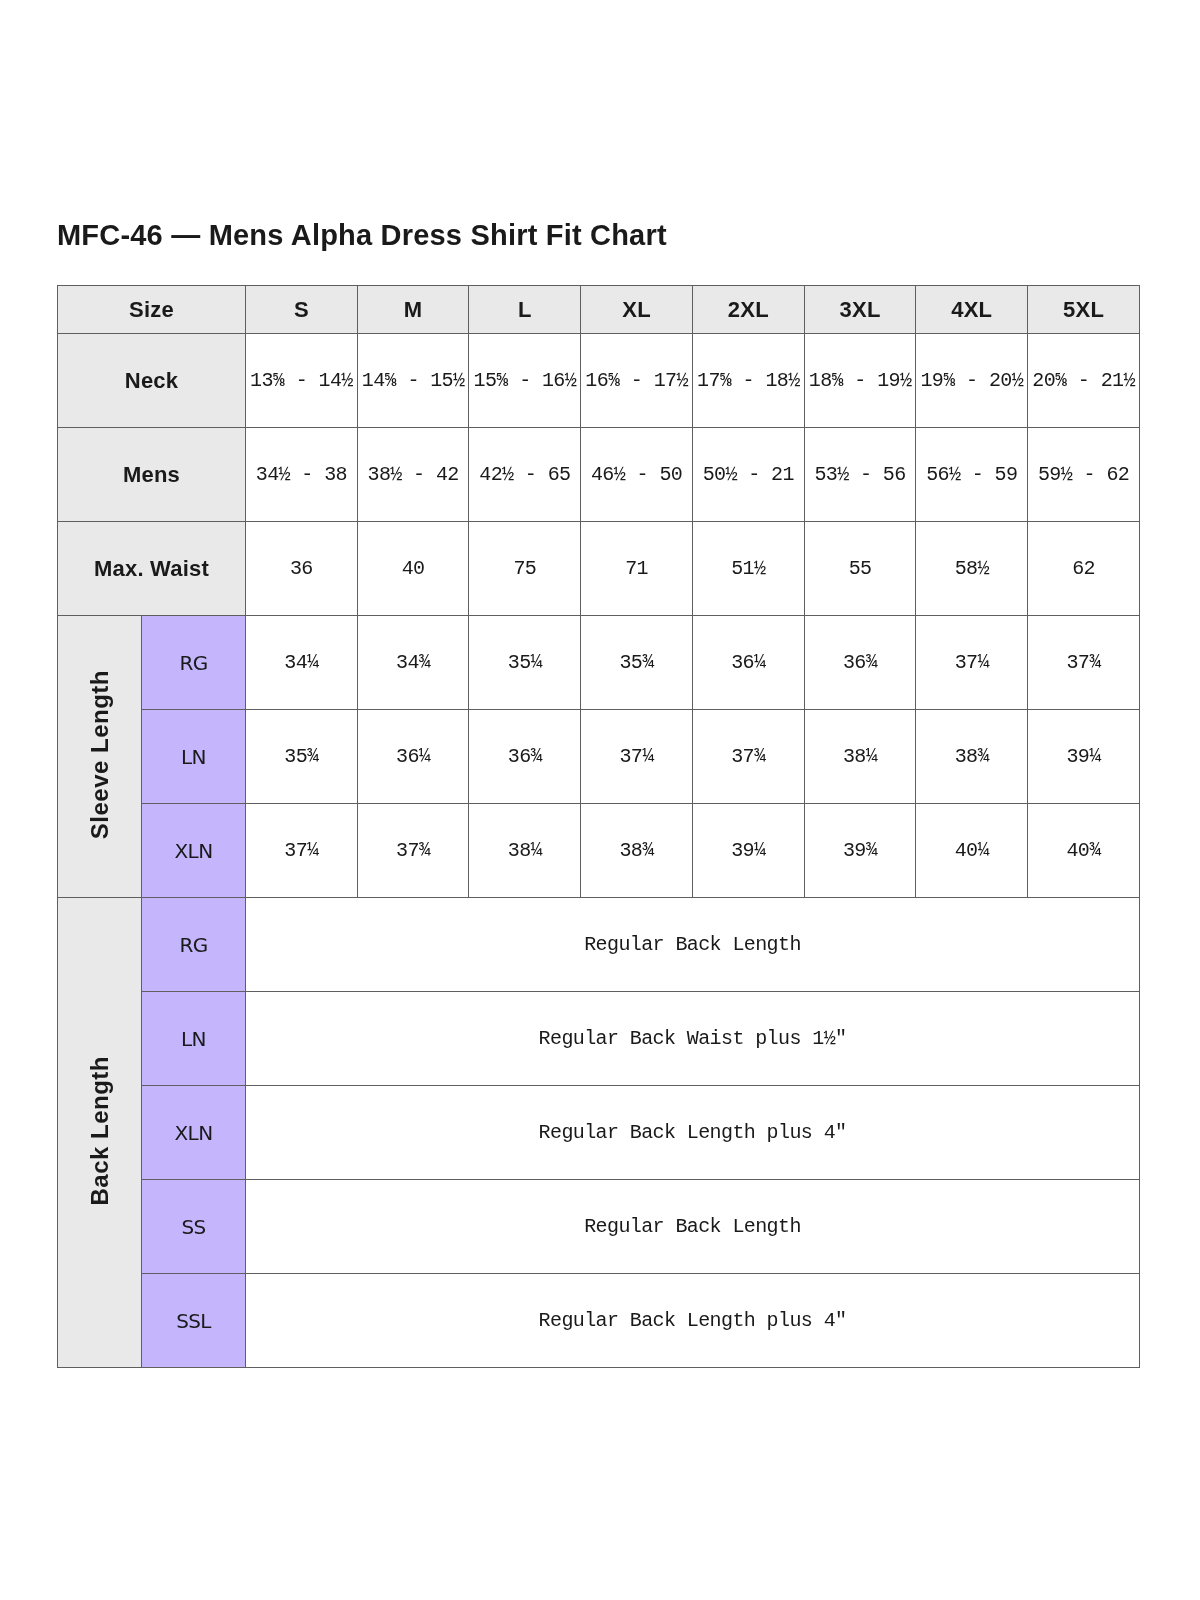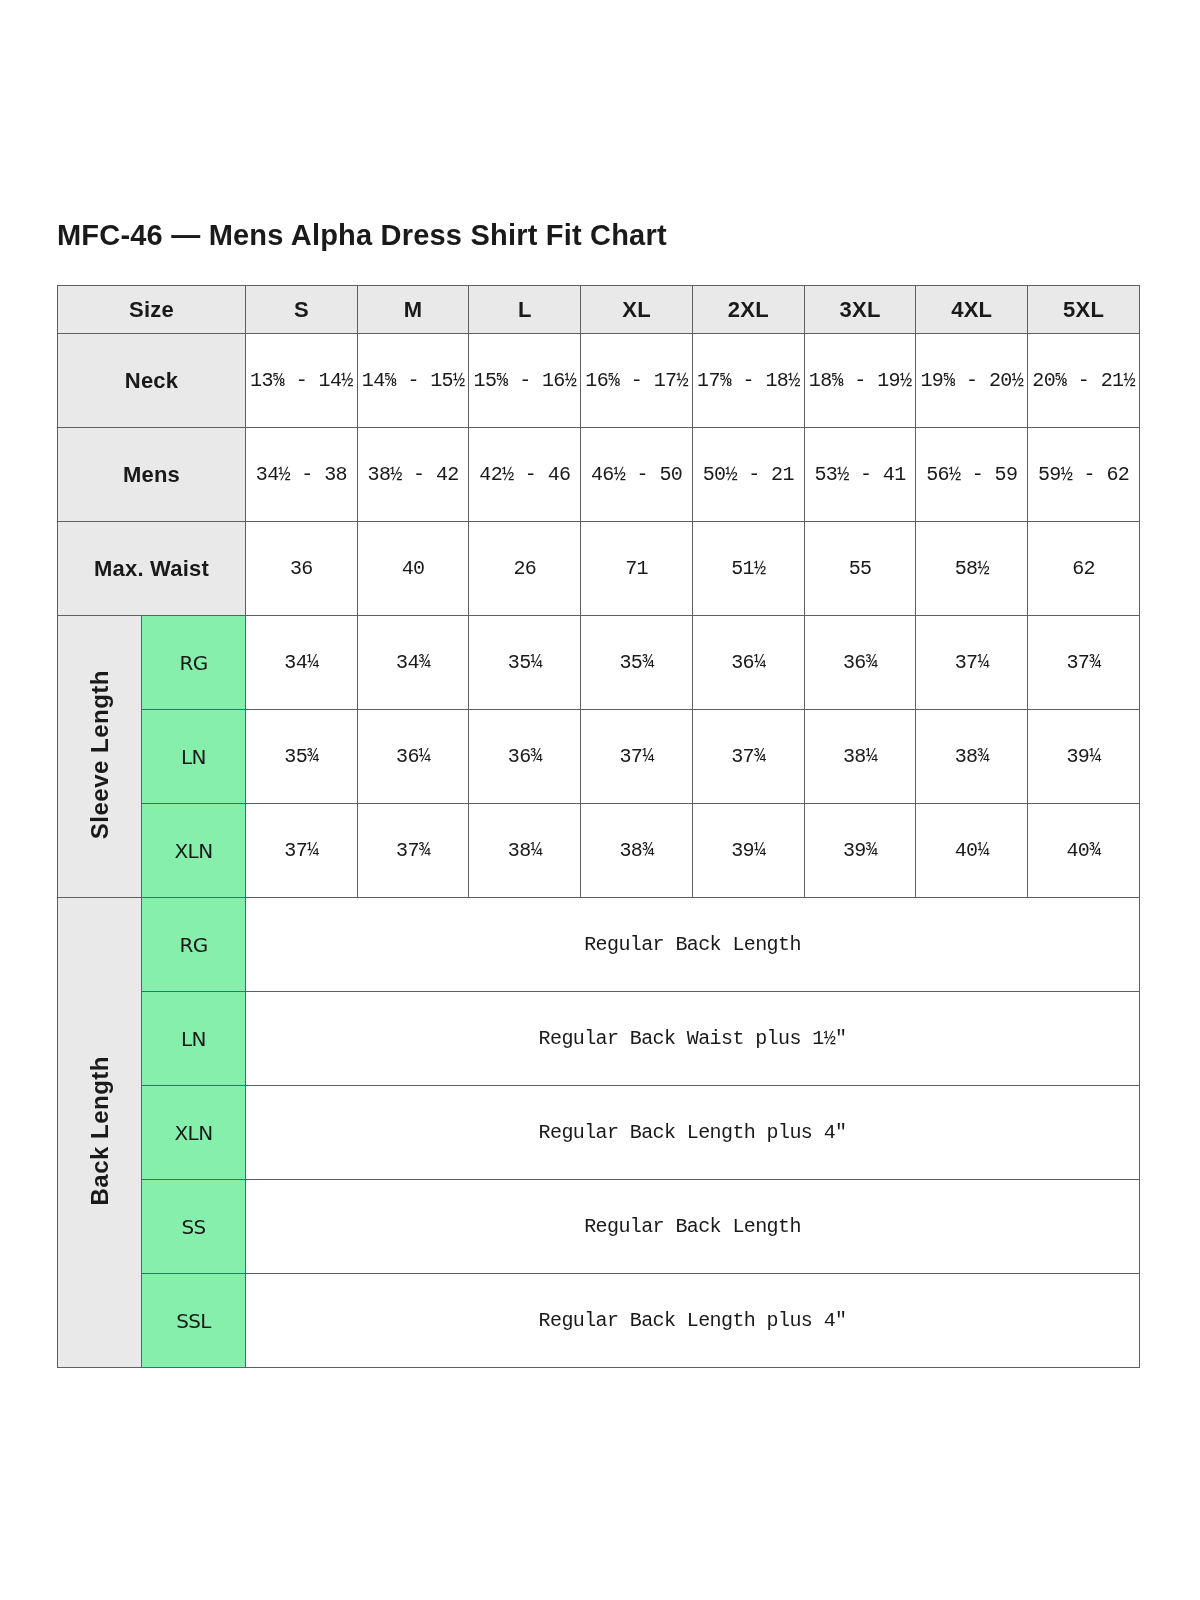--- a/index.html
+++ b/index.html
@@ -49,21 +49,21 @@
   }
   .data {
     background: #ffffff;
     font-family: Liberation Mono, monospace;
     font-weight: normal;
     font-size: 20px;
     letter-spacing: -0.6px;
     white-space: nowrap;
   }
   .sub {
-    background: #86efac;
+    background: #c4b5fd;
     font-family: "DejaVu Sans", sans-serif;
     font-weight: normal;
     font-size: 20px;
     letter-spacing: -0.6px;
   }
   .rot { background: #e9e9e9; }
   .rot .vtext {
     display: inline-block;
     writing-mode: vertical-rl;
     transform: rotate(180deg);
@@ -116,33 +116,33 @@
       <td class="data">17⅝ - 18½</td>
       <td class="data">18⅝ - 19½</td>
       <td class="data">19⅝ - 20½</td>
       <td class="data">20⅝ - 21½</td>
     </tr>
 
     <tr class="body-row">
       <th colspan="2" class="lbl">Mens</th>
       <td class="data">34½ - 38</td>
       <td class="data">38½ - 42</td>
-      <td class="data">42½ - 46</td>
+      <td class="data">42½ - 65</td>
       <td class="data">46½ - 50</td>
       <td class="data">50½ - 21</td>
-      <td class="data">53½ - 41</td>
+      <td class="data">53½ - 56</td>
       <td class="data">56½ - 59</td>
       <td class="data">59½ - 62</td>
     </tr>
 
     <tr class="body-row">
       <th colspan="2" class="lbl">Max. Waist</th>
       <td class="data">36</td>
       <td class="data">40</td>
-      <td class="data">26</td>
+      <td class="data">75</td>
       <td class="data">71</td>
       <td class="data">51½</td>
       <td class="data">55</td>
       <td class="data">58½</td>
       <td class="data">62</td>
     </tr>
 
     <tr class="body-row">
       <th rowspan="3" class="rot">
         <span class="vtext">Sleeve Length</span>

